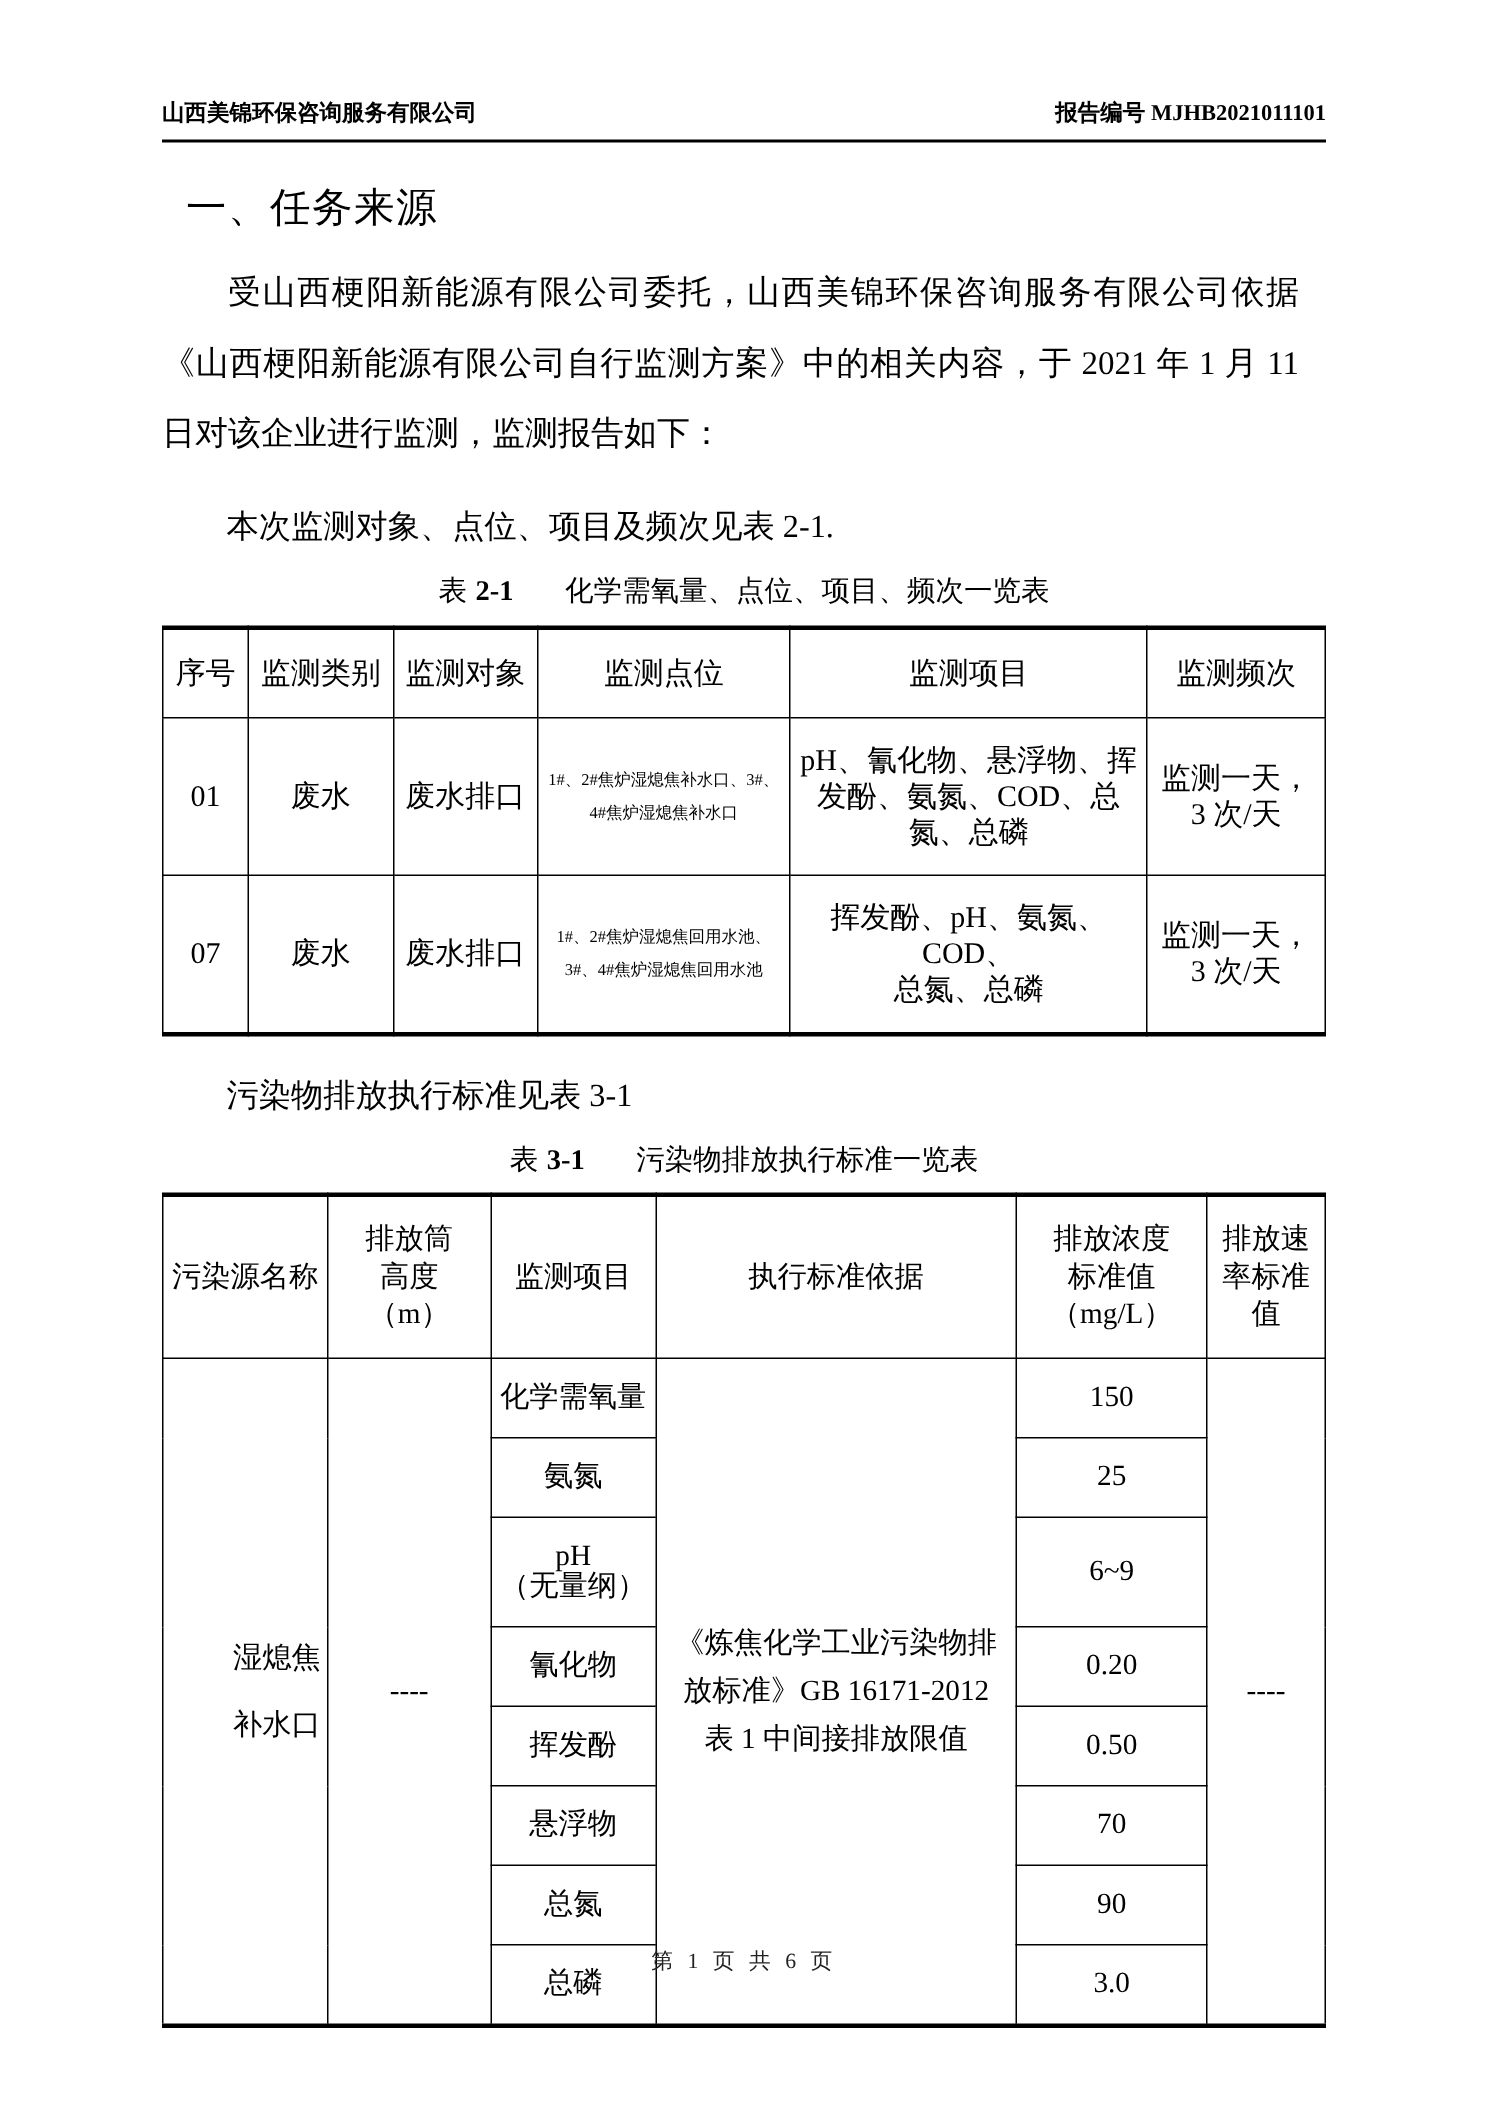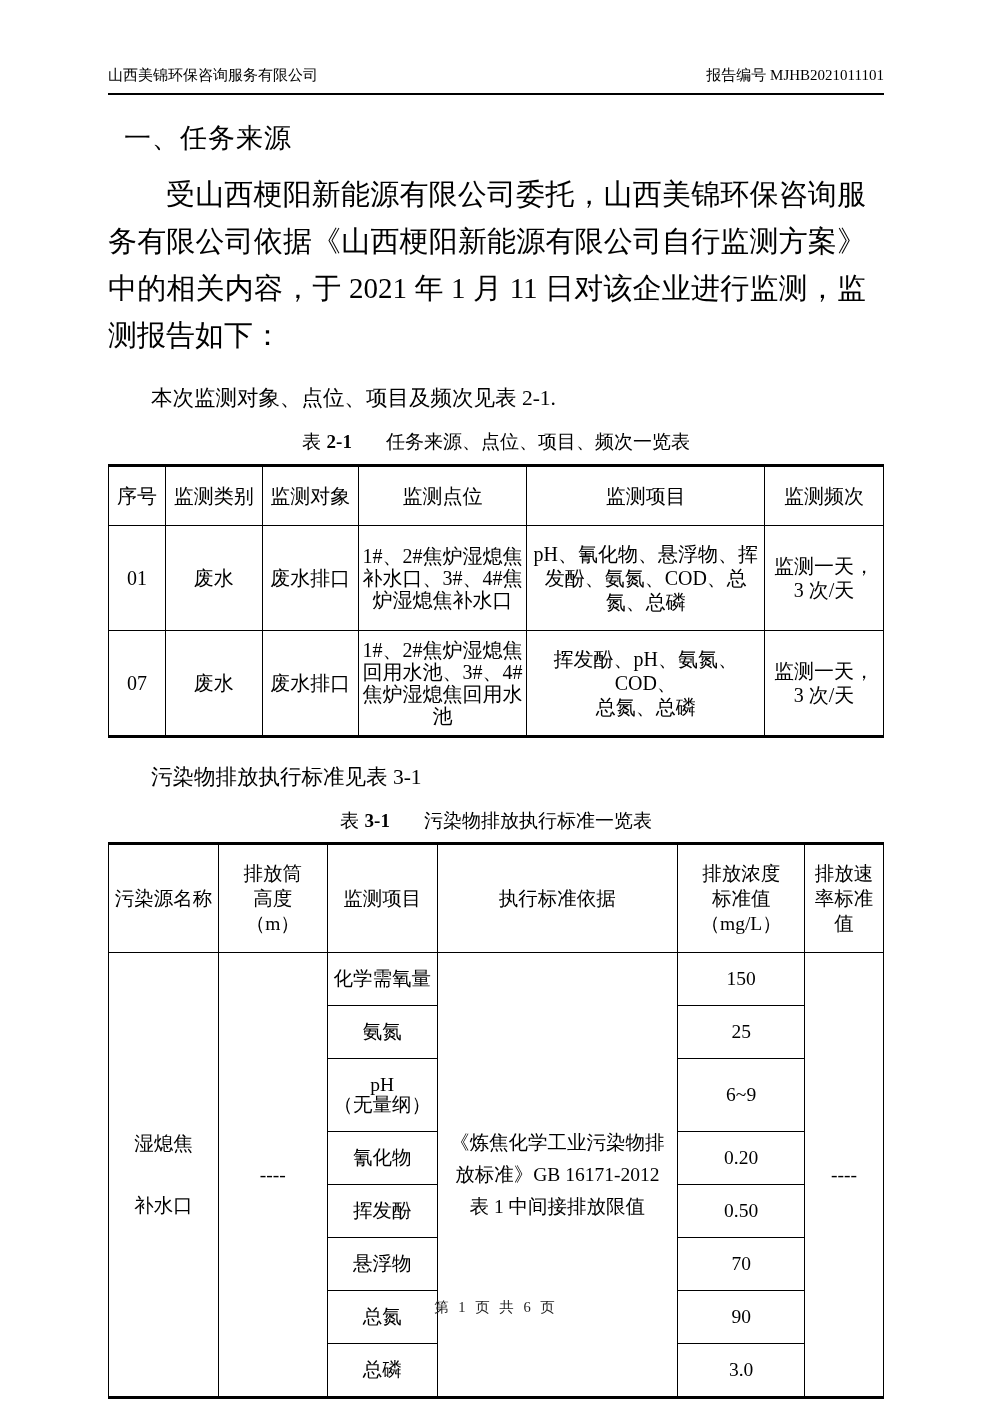--- a/index.html
+++ b/index.html
@@ -8,33 +8,33 @@
     width: 992px; height: 1403px;
     background: #ffffff; color: #000;
     font-family: "Liberation Serif", "DejaVu Serif", serif;
     position: relative;
   }
   .page { padding: 66px 108px 0 108px; }
 
   
   .doc-header {
     display: flex; justify-content: space-between; align-items: center;
-    font-size: 15px; font-weight: normal;
+    font-size: 15px; font-weight: bold;
     padding-bottom: 8px; border-bottom: 2.5px solid #000;
   }
 
   
   .sec-title {
     font-size: 27px; font-weight: 500; letter-spacing: 1px;
     margin: 26px 0 0 16px; line-height: 34px;
   }
 
   
   .para {
-    font-size: 29px; line-height: 47px; text-align: justify;
+    font-size: 22px; line-height: 47px; text-align: justify;
     text-indent: 2em; margin: 16px 18px 0 0;
   }
   .intro {
     font-size: 21.5px; line-height: 28px; text-indent: 2em;
     margin: 25px 0 0 0;
   }
 
   
   .caption {
     text-align: center; font-size: 19px; margin: 17px 0 0 0; line-height: 25px;
@@ -50,30 +50,30 @@
   table.doc-table th, table.doc-table td {
     border: 1px solid #000; text-align: center; vertical-align: middle;
     font-weight: normal; padding: 16px 4px; font-size: 20px; line-height: 26px;
   }
   .pre { white-space: pre-line; }
 
   
   #t21 thead tr { height: 50px; }
   #t21 tbody tr.r1 { height: 74px; }
   #t21 tbody tr.r2 { height: 70px; }
-  #t21 td.point { font-size: 20px; line-height: 22px; padding: 2px 2px; }
+  #t21 td.point { font-size: 11px; line-height: 22px; padding: 2px 2px; }
   #t21 td.freq, #t21 td.items { line-height: 24px; }
 
   
   #t31 { margin-top: 9px; }
   #t31 th { font-size: 19.5px; line-height: 25px; text-align: center; }
   #t31 thead tr { height: 80px; }
   #t31 tbody tr { height: 41px; }
   #t31 td { font-size: 19.5px; line-height: 20px; }
-  #t31 td.src { line-height: 62px; }
+  #t31 td.src { line-height: 45px; text-align: right; }
   #t31 td.basis { line-height: 32px; font-size: 19.5px; padding: 2px 8px; }
 
   .doc-footer {
     position: absolute; left: 0; bottom: 86px; width: 100%;
     text-align: center; font-size: 14.5px; letter-spacing: 3px; color: #222;
   }
 </style>
 </head>
 <body>
 
@@ -85,21 +85,21 @@
   </div>
 
   <div class="sec-title">一、任务来源</div>
 
   <p class="para">受山西梗阳新能源有限公司委托，山西美锦环保咨询服务有限公司依据《山西梗阳新能源有限公司自行监测方案》中的相关内容，于 2021 年 1 月 11 日对该企业进行监测，监测报告如下：</p>
 
 
   <p class="intro">本次监测对象、点位、项目及频次见表 2-1.</p>
 
   <div class="caption">
-    <span>表</span><span class="cap-num">2-1</span><span class="cap-title">任务来源、点位、项目、频次一览表</span>
+    <span>表</span><span class="cap-num">2-1</span><span class="cap-title">化学需氧量、点位、项目、频次一览表</span>
   </div>
 
   <table class="doc-table" id="t21">
     <colgroup>
       <col style="width:57px">
         <col style="width:97px">
         <col style="width:96px">
       <col style="width:169px">
         <col style="width:238px">
         <col style="width:119px">

